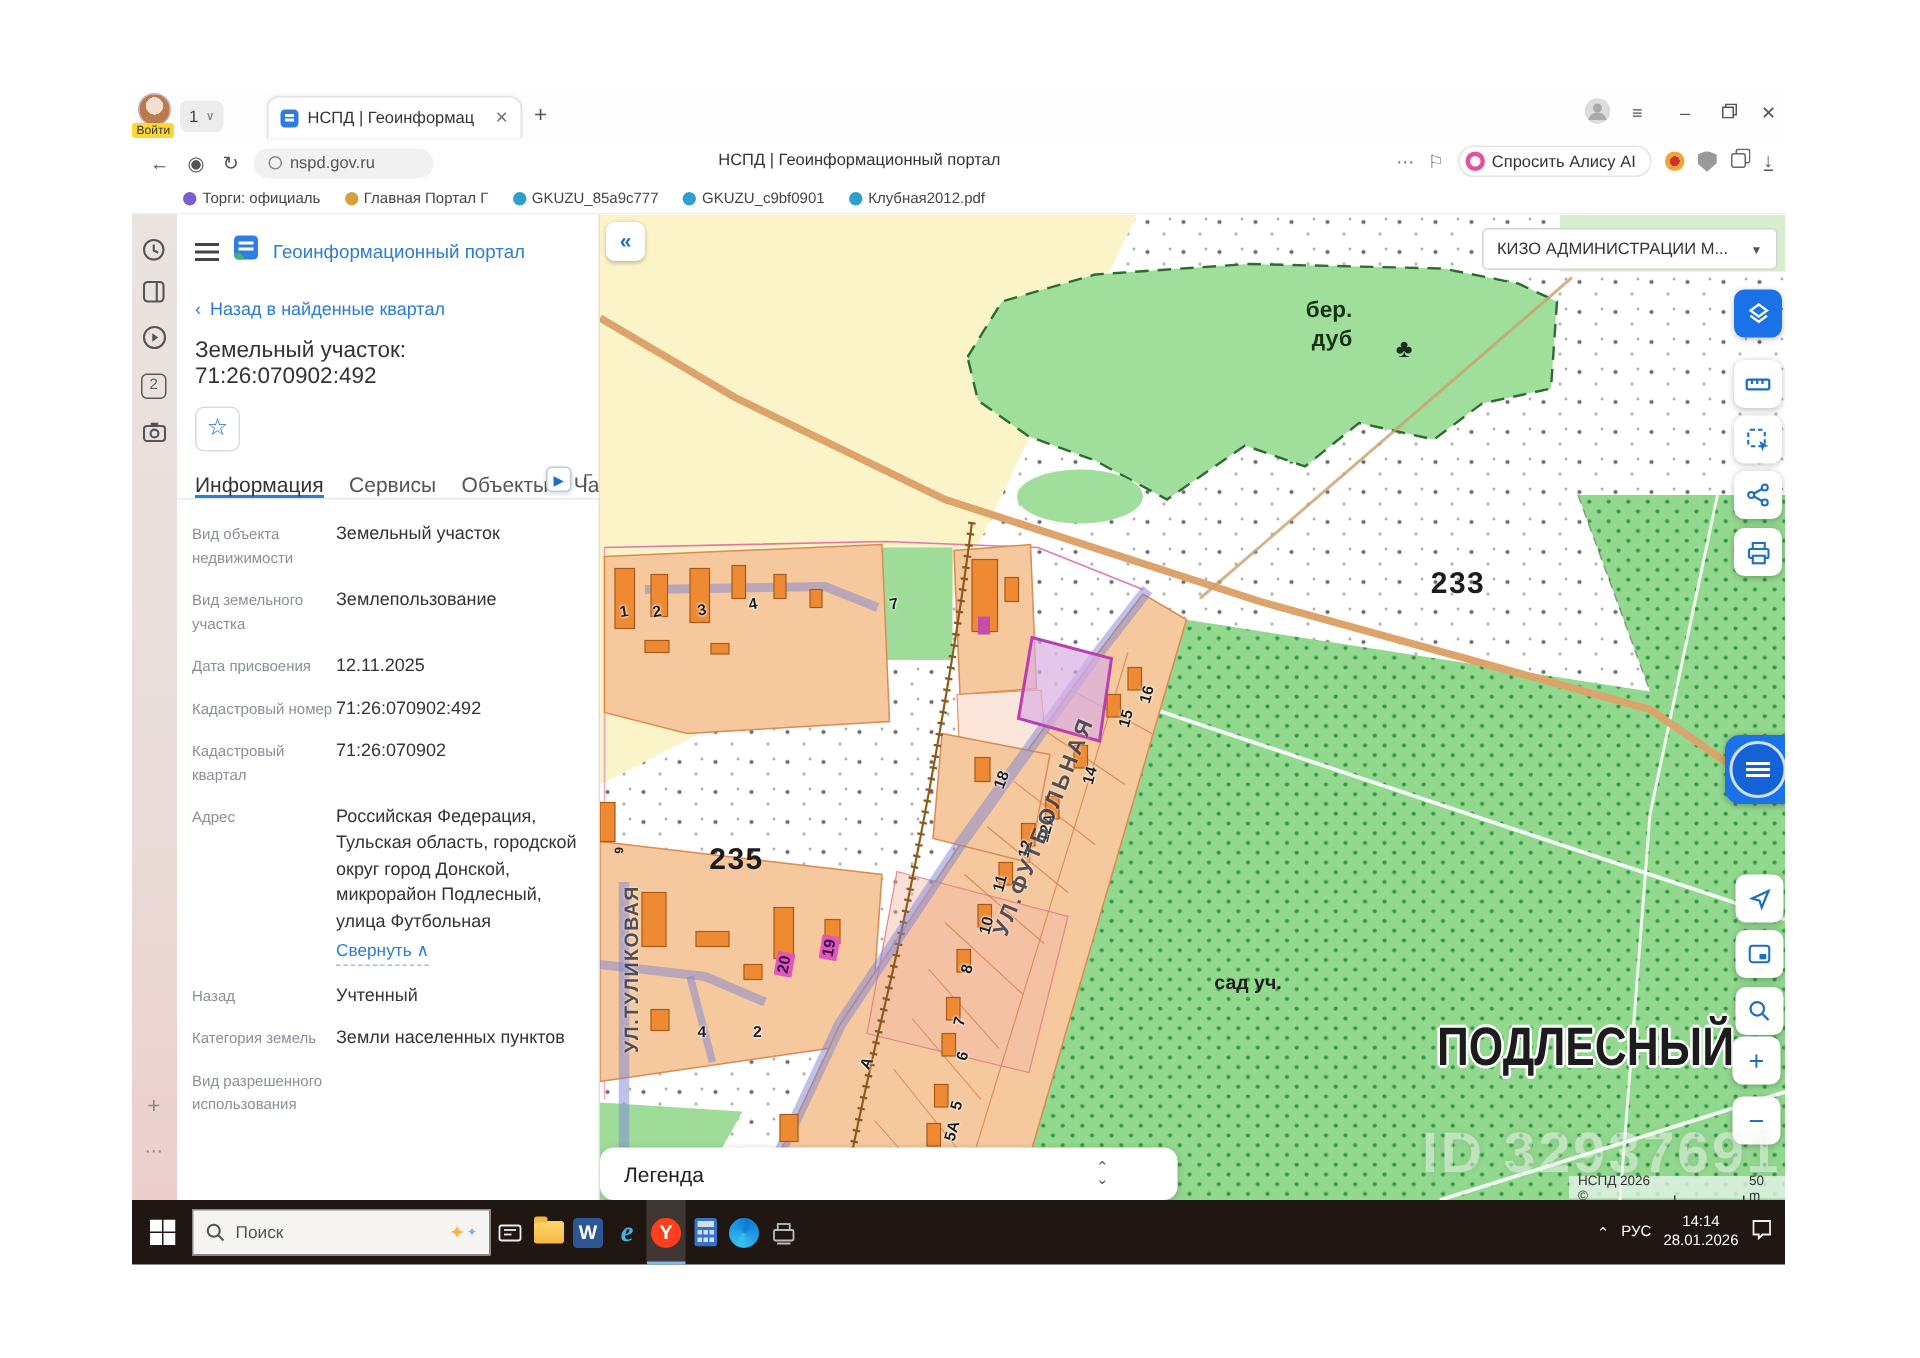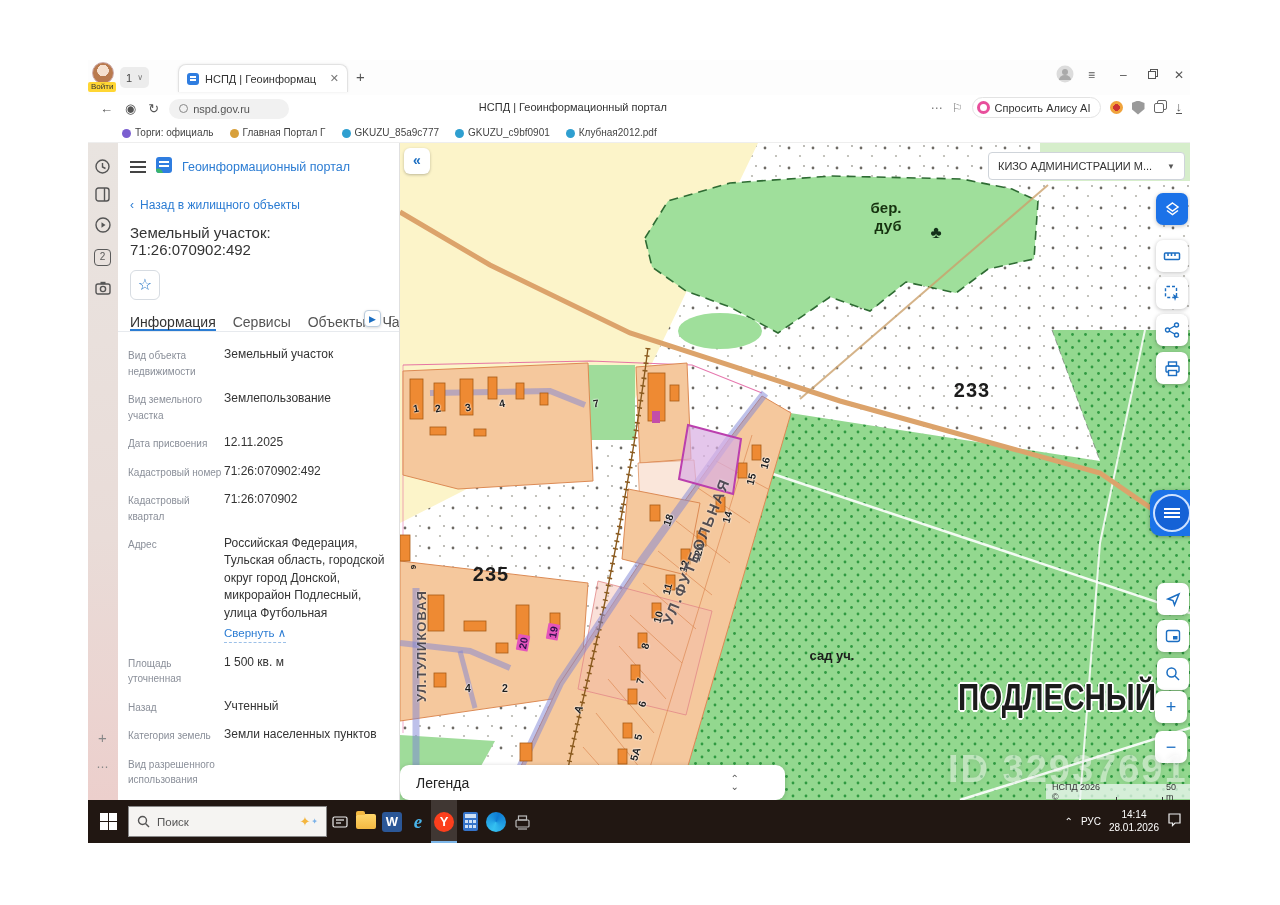--- a/index.html
+++ b/index.html
@@ -29,21 +29,21 @@
   #url-text { font-size:11px; color:#555; }
   #page-title-bar { position:absolute; left:44%; top:41px; font-size:11px; color:#333; transform:translateX(-50%); white-space:nowrap; }
   #addr-right { position:absolute; right:8px; top:37px; display:flex; align-items:center; gap:9px; }
   .alice-pill { height:21px; border:1px solid #e3e3e3; border-radius:11px; display:flex; align-items:center; gap:5px; padding:0 9px 0 4px;
     font-size:11px; color:#333; background:#fff; }
   .alice-dot { width:13px; height:13px; border-radius:50%; border:3px solid #e84f9c; background:#fff; }
   .ext-flower { width:13px; height:13px; border-radius:50%; background:radial-gradient(circle,#c33 0 35%,#f0a33c 36% 100%); }
   .ext-shield { width:13px; height:14px; background:#9a9a9a; clip-path:polygon(50% 0,100% 18%,100% 60%,50% 100%,0 60%,0 18%); }
   #bookmarksbar { position:absolute; left:0; top:62px; width:1102px; height:21px; background:#fff; border-bottom:1px solid #eee;
     display:flex; align-items:center; gap:16px; padding-left:34px; }
-  .bm { display:flex; align-items:flex-end; gap:4px; font-size:10px; color:#444; white-space:nowrap; }
+  .bm { display:flex; align-items:center; gap:4px; font-size:10px; color:#444; white-space:nowrap; }
   .bm .bico { width:9px; height:9px; border-radius:50%; flex:none; }
 
   
   #rail { position:absolute; left:0; top:83px; width:30px; height:657px; background:linear-gradient(#e9e4e0,#e9dcd8 60%,#eccfcc); }
   .rail-ic { position:absolute; left:6px; width:17px; height:17px; color:#5a5a5a; font-size:12px; text-align:center; line-height:17px; }
   .rail-box { border:1.4px solid #5a5a5a; border-radius:4px; font-size:10px; }
 
   
   #panel { position:absolute; left:30px; top:83px; width:282px; height:657px; background:#fff; border-right:1px solid #e0e0e0; overflow:hidden; }
   #panel-header { display:flex; align-items:center; gap:9px; padding:13px 12px 6px; }
@@ -262,21 +262,21 @@
             <rect x="1" y="1" width="16" height="16" rx="3" fill="#2f7de0"></rect>
             <rect x="4" y="5" width="10" height="2" fill="#fff"></rect>
             <rect x="4" y="9" width="10" height="2" fill="#fff"></rect>
             <path d="M1 13 q5 -2 7 4 l-4 0 q-3 0 -3 -4" fill="#3bb66a"></path>
           </svg>
       </span>
       <span id="app-title">Геоинформационный портал</span>
     </div>
     <div id="back-link">
       <span>‹</span>
-      <span>Назад в жилищного объекты</span>
+      <span>Назад в найденные квартал</span>
     </div>
     <div id="object-title">Земельный участок: 71:26:070902:492</div>
     <div id="star-btn">☆</div>
     <div id="tabs">
       <span class="ptab active">Информация</span>
         <span class="ptab">Сервисы</span>
         <span class="ptab">Объекты</span>
         <span class="ptab">Части ЗУ</span>
         <div id="tab-scroll-btn">▶</div>
       <span style="position:absolute;right:4px;top:12px;font-size:11.5px;color:#555">Г</span>
@@ -298,24 +298,20 @@
           <div class="flabel">Кадастровый номер</div>
           <div class="fvalue">71:26:070902:492</div>
         </div>
         <div class="frow">
           <div class="flabel">Кадастровый квартал</div>
           <div class="fvalue">71:26:070902</div>
         </div>
         <div class="frow">
           <div class="flabel">Адрес</div>
           <div class="fvalue">Российская Федерация, Тульская область, городской округ город Донской, микрорайон Подлесный, улица Футбольная<div><span class="flink">Свернуть  ∧</span></div></div>
-        </div>
-        <div class="frow">
-          <div class="flabel">Площадь уточненная</div>
-          <div class="fvalue">1 500 кв. м</div>
         </div>
         <div class="frow">
           <div class="flabel">Назад</div>
           <div class="fvalue">Учтенный</div>
         </div>
         <div class="frow">
           <div class="flabel">Категория земель</div>
           <div class="fvalue">Земли населенных пунктов</div>
         </div>
         <div class="frow">

